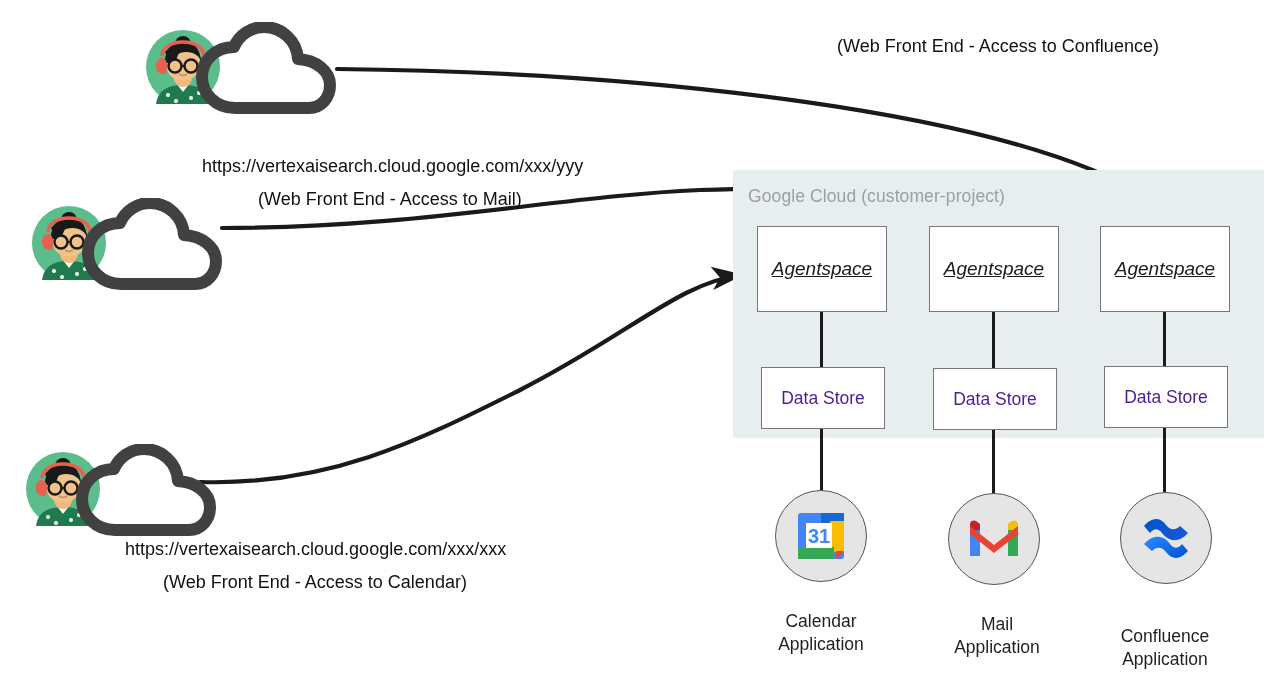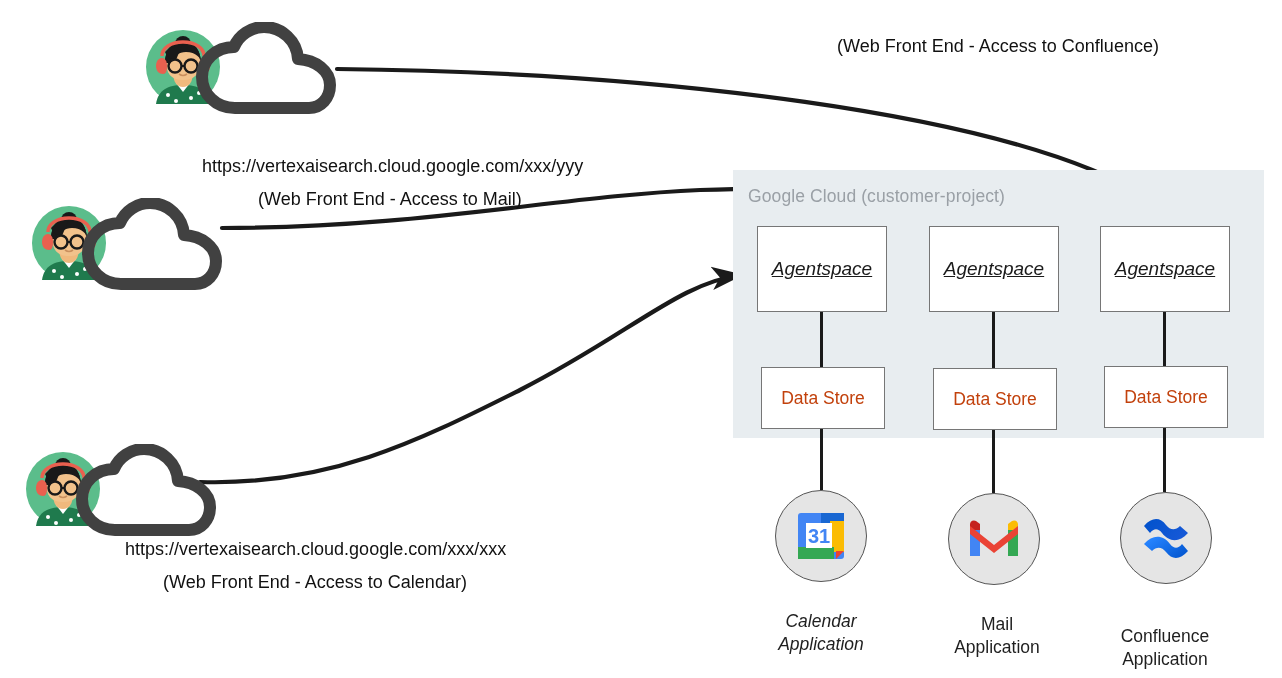--- a/index.html
+++ b/index.html
@@ -59,21 +59,21 @@
     height: 86px;
     font-size: 19px;
     font-style: italic;
     color: #1a1a1a;
     text-decoration: underline;
   }
   .datastore-box {
     width: 124px;
     height: 62px;
     font-size: 17.5px;
-    color: #c2410c;
+    color: #4c1d95;
   }
 
   
   .v-line {
     position: absolute;
     width: 3.2px;
     background: #1a1a1a;
   }
 
   
@@ -161,21 +161,21 @@
   <svg width="58" height="58" viewBox="0 0 58 58">
     <rect x="6" y="6" width="46" height="46" rx="3" fill="#4285f4"></rect>
     <rect x="29" y="6" width="23" height="14" fill="#1967d2"></rect>
     <rect x="38" y="14" width="14" height="31" fill="#fbbc04"></rect>
     <rect x="6" y="40" width="36" height="12" fill="#34a853"></rect>
     <path d="M44 44 L52 44 L44 52 Z" fill="#ea4335"></path>
     <rect x="14" y="16" width="26" height="25" fill="#ffffff"></rect>
     <text x="27" y="36" font-family="'Liberation Sans', sans-serif" font-size="20" font-weight="bold" fill="#4285f4" text-anchor="middle">31</text>
   </svg>
 </div>
-<div class="app-label" style="left:721px; top:610px;font-style:italic;">
+<div class="app-label" style="left:721px; top:610px;">
   <div>Calendar</div>
   <div>Application</div>
 </div>
 
 <div class="node-box agentspace-box" style="left:929px; top:226px;">
   <span>Agentspace</span>
 </div>
 <div class="v-line" style="left:992px; top:312px; height:56px;"></div>
 <div class="node-box datastore-box" style="left:933px; top:368px;">
   <span>Data Store</span>

